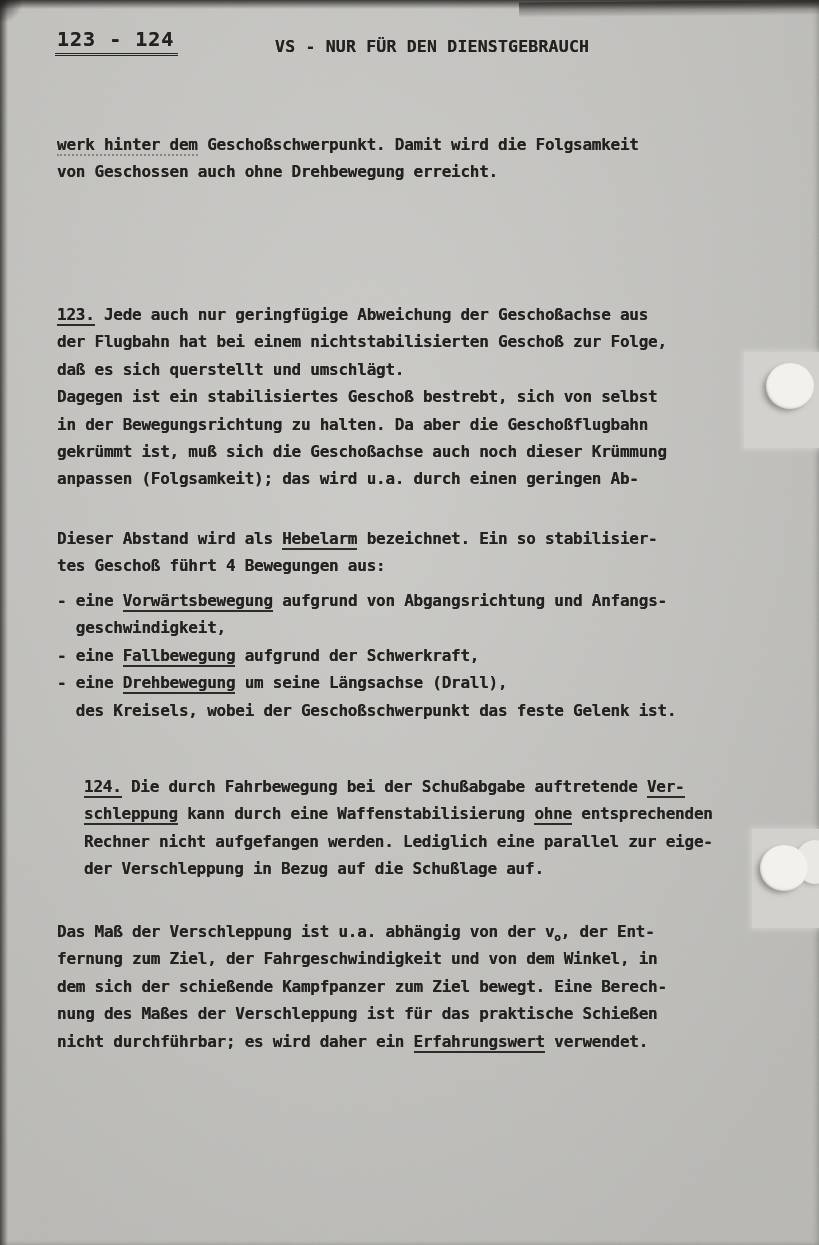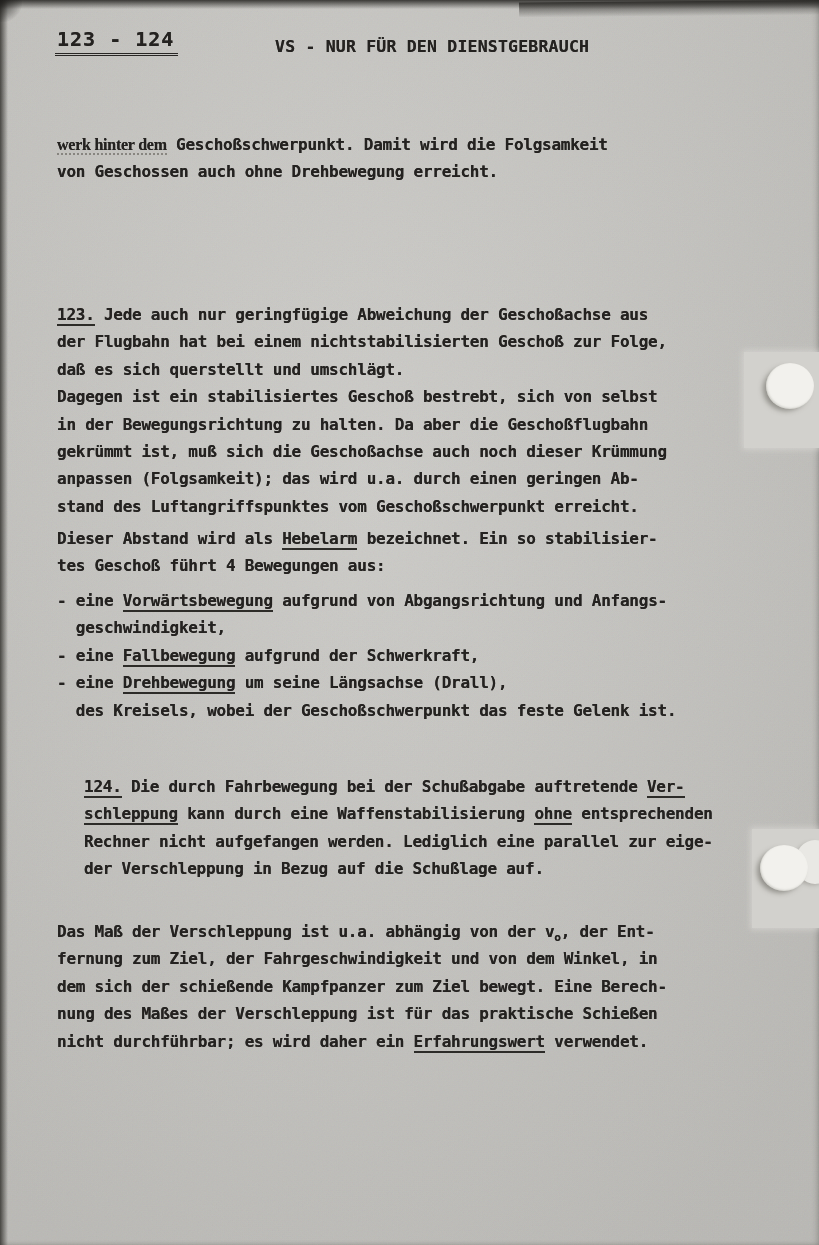--- a/index.html
+++ b/index.html
@@ -38,21 +38,21 @@
   .hole.h1{left:766px;top:363px;width:48px;height:46px;}
   .hole.h2{left:760px;top:845px;width:48px;height:46px;}
   .hole.h2b{left:795px;top:840px;width:40px;height:44px;background:#e9e8e4;
     box-shadow:-3px 2px 4px -1px rgba(110,108,100,.4);}
 
   
   .tx{color:#242220;font-weight:bold;text-shadow:0 0 .6px rgba(30,28,25,.75);}
   .block{position:absolute;left:57px;font-size:16px;letter-spacing:-0.25px;}
   .block .line{white-space:pre;height:27.4px;line-height:27.4px;}
   .u-solid{border-bottom:2px solid rgba(32,30,27,.92);}
-  .u-dotted{border-bottom:2px dotted rgba(85,82,74,.55);font-family:Liberation Serif, serif;}
+  .u-dotted{border-bottom:2px dotted rgba(85,82,74,.55);}
   sub{font-size:.7em;line-height:0;}
 
   .hdr-num{position:absolute;left:55px;top:27px;font-size:20px;letter-spacing:1px;
     border-bottom:3px double rgba(32,30,27,.95);padding:0 4px 2px 2px;}
   .hdr-class{position:absolute;left:275px;top:37px;font-size:16.5px;letter-spacing:0.2px;}
 
   .b-intro{top:131px;}
   .b-123{top:301px;}
   .b-hebel{top:525px;}
   .b-bullets{top:587px;}
@@ -92,21 +92,20 @@
       <div class="line"><span>von Geschossen auch ohne Drehbewegung erreicht.</span></div>
     </div>
   <div class="tx block b-123">
       <div class="line"><span class="u-solid">123.</span><span> Jede auch nur geringfügige Abweichung der Geschoßachse aus</span></div>
       <div class="line"><span>der Flugbahn hat bei einem nichtstabilisierten Geschoß zur Folge,</span></div>
       <div class="line"><span>daß es sich querstellt und umschlägt.</span></div>
       <div class="line"><span>Dagegen ist ein stabilisiertes Geschoß bestrebt, sich von selbst</span></div>
       <div class="line"><span>in der Bewegungsrichtung zu halten. Da aber die Geschoßflugbahn</span></div>
       <div class="line"><span>gekrümmt ist, muß sich die Geschoßachse auch noch dieser Krümmung</span></div>
       <div class="line"><span>anpassen (Folgsamkeit); das wird u.a. durch einen geringen Ab-</span></div>
-      <div class="line"><span>stand des Luftangriffspunktes vom Geschoßschwerpunkt erreicht.</span></div>
     </div>
   <div class="tx block b-hebel">
       <div class="line"><span>Dieser Abstand wird als </span><span class="u-solid">Hebelarm</span><span> bezeichnet. Ein so stabilisier-</span></div>
       <div class="line"><span>tes Geschoß führt 4 Bewegungen aus:</span></div>
     </div>
   <div class="tx block b-bullets">
       <div class="line"><span>- eine </span><span class="u-solid">Vorwärtsbewegung</span><span> aufgrund von Abgangsrichtung und Anfangs-</span></div>
       <div class="line"><span>  geschwindigkeit,</span></div>
       <div class="line"><span>- eine </span><span class="u-solid">Fallbewegung</span><span> aufgrund der Schwerkraft,</span></div>
       <div class="line"><span>- eine </span><span class="u-solid">Drehbewegung</span><span> um seine Längsachse (Drall),</span></div>

